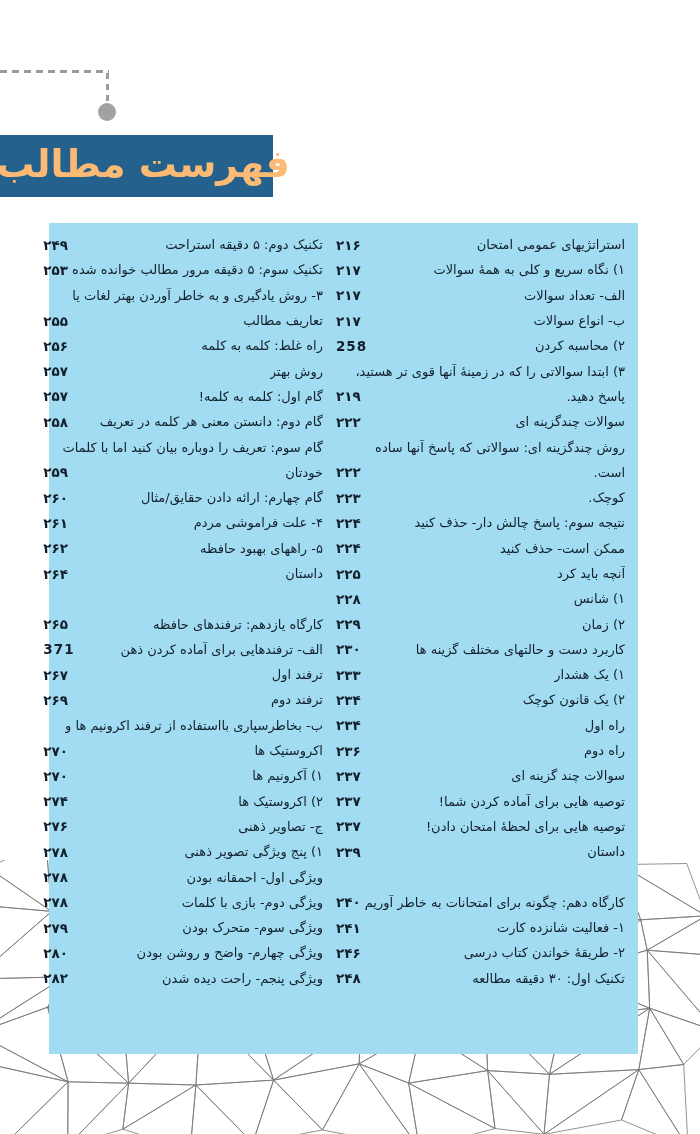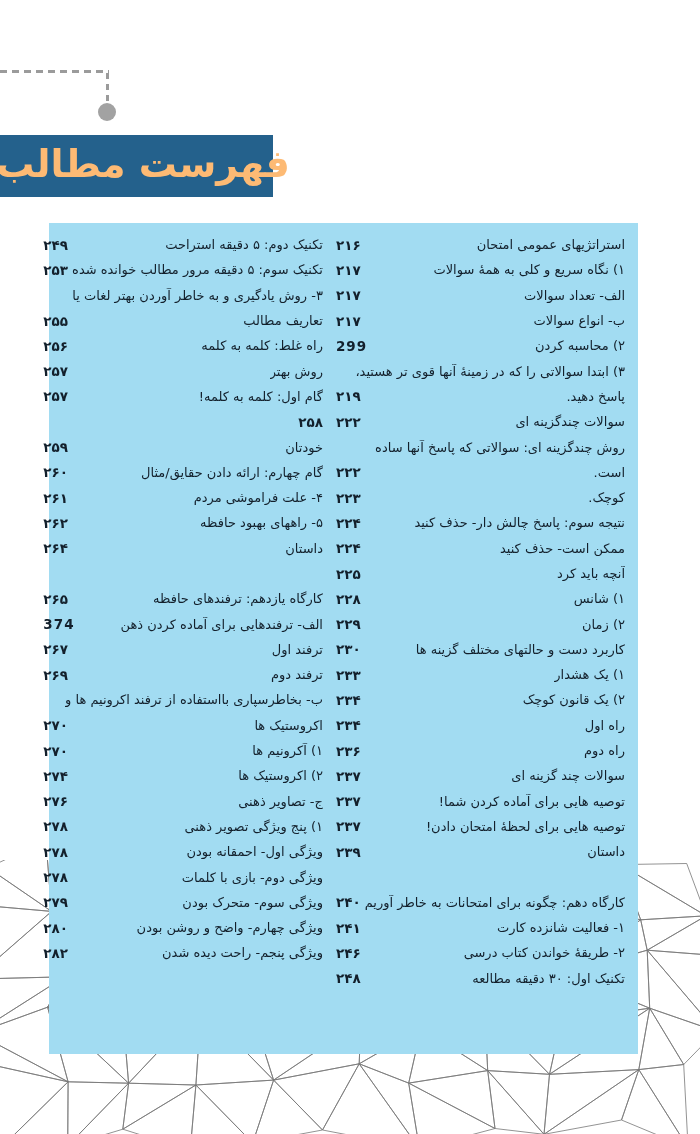--- a/index.html
+++ b/index.html
@@ -108,21 +108,21 @@
         <div class="row">
           <span class="entry-text">الف- تعداد سوالات</span>
           <span class="entry-page">۲۱۷</span>
         </div>
         <div class="row">
           <span class="entry-text">ب- انواع سوالات</span>
           <span class="entry-page">۲۱۷</span>
         </div>
         <div class="row">
           <span class="entry-text">۲) محاسبه کردن</span>
-          <span class="entry-page">299</span>
+          <span class="entry-page">258</span>
         </div>
         <div class="row">
           <span class="entry-text">۳) ابتدا سوالاتی را که در زمینهٔ آنها قوی تر هستید،</span>
           <span class="entry-page"></span>
         </div>
         <div class="row">
           <span class="entry-text">پاسخ دهید.</span>
           <span class="entry-page">۲۱۹</span>
         </div>
         <div class="row">
@@ -241,21 +241,26 @@
         </div>
         <div class="row">
           <span class="entry-text">روش بهتر</span>
           <span class="entry-page">۲۵۷</span>
         </div>
         <div class="row">
           <span class="entry-text">گام اول: کلمه به کلمه!</span>
           <span class="entry-page">۲۵۷</span>
         </div>
         <div class="row">
+          <span class="entry-text">گام دوم: دانستن معنی هر کلمه در تعریف</span>
           <span class="entry-page">۲۵۸</span>
+        </div>
+        <div class="row">
+          <span class="entry-text">گام سوم: تعریف را دوباره بیان کنید اما با کلمات</span>
+          <span class="entry-page"></span>
         </div>
         <div class="row">
           <span class="entry-text">خودتان</span>
           <span class="entry-page">۲۵۹</span>
         </div>
         <div class="row">
           <span class="entry-text">گام چهارم: ارائه دادن حقایق/مثال</span>
           <span class="entry-page">۲۶۰</span>
         </div>
         <div class="row">
@@ -273,21 +278,21 @@
         <div class="row">
           <span class="entry-text"></span>
           <span class="entry-page"></span>
         </div>
         <div class="row">
           <span class="entry-text">کارگاه یازدهم: ترفندهای حافظه</span>
           <span class="entry-page">۲۶۵</span>
         </div>
         <div class="row">
           <span class="entry-text">الف- ترفندهایی برای آماده کردن ذهن</span>
-          <span class="entry-page">374</span>
+          <span class="entry-page">371</span>
         </div>
         <div class="row">
           <span class="entry-text">ترفند اول</span>
           <span class="entry-page">۲۶۷</span>
         </div>
         <div class="row">
           <span class="entry-text">ترفند دوم</span>
           <span class="entry-page">۲۶۹</span>
         </div>
         <div class="row">

